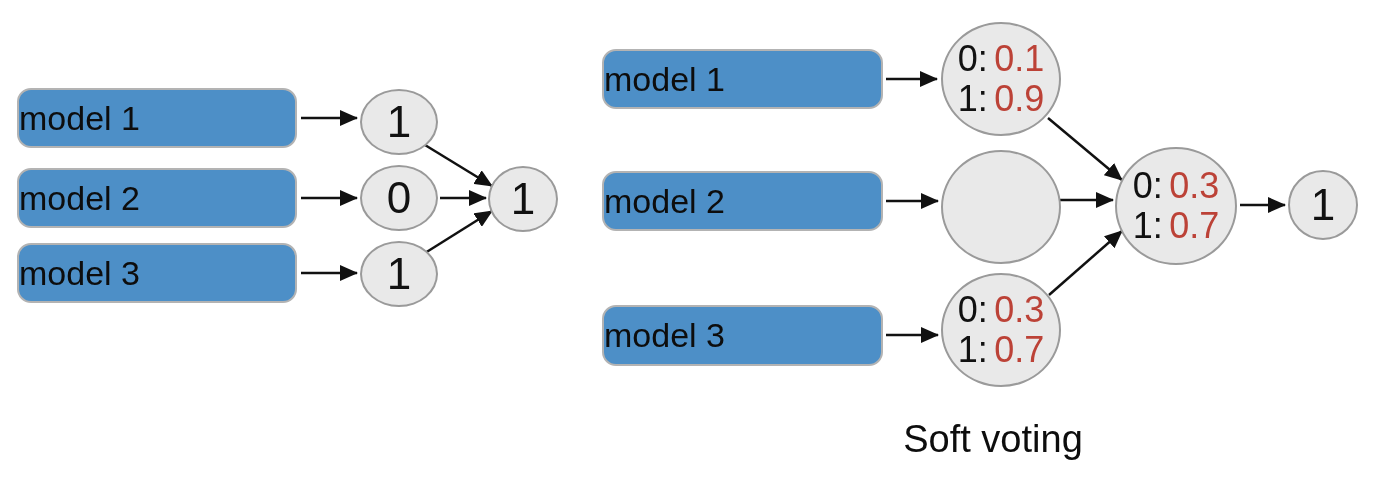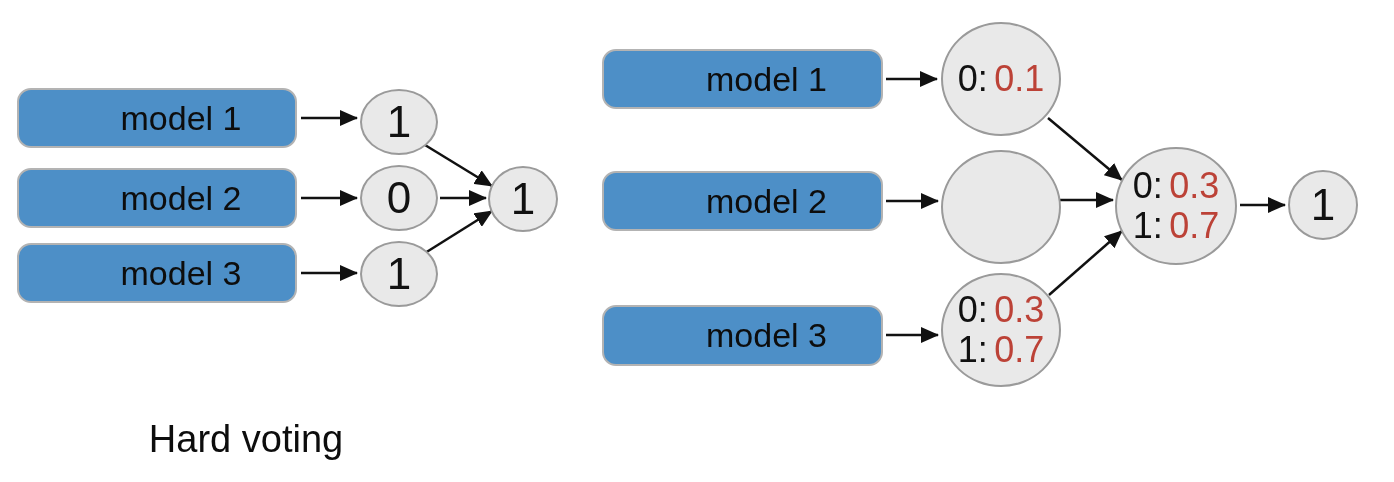--- a/index.html
+++ b/index.html
@@ -28,24 +28,23 @@
     pointer-events: none;
   }
   .model-box {
     position: absolute;
     box-sizing: border-box;
     background: var(--model-box, #4d8fc7);
     border: 2px solid #b3b3b3;
     border-radius: 14px;
     display: flex;
     align-items: center;
-    justify-content: center;
+    justify-content: flex-start;
     font-size: 34px;
     color: #0d0d0d;
-    padding-left: 48px;
   }
   .node {
     position: absolute;
     box-sizing: border-box;
     background: var(--node-fill, #e9e9e9);
     border: 2px solid var(--node-border, #9a9a9a);
     border-radius: 50%;
     display: flex;
     flex-direction: column;
     align-items: center;
@@ -134,38 +133,40 @@
       <span>0</span>
     </div>
     <div class="node vote-node" style="left:360px; top:241px;">
       <span>1</span>
     </div>
 
     <div class="node result-node" style="left:488px; top:166px;">
       <span>1</span>
     </div>
 
-    <div class="caption" style="left:96px; top:418px;">Hard voting</div>
   </div>
 
   <div class="panel">
 
     <div class="model-box" style="left:602px; top:49px; width:281px; height:60px;">
       <span>model 1</span>
     </div>
     <div class="model-box" style="left:602px; top:171px; width:281px; height:60px;">
       <span>model 2</span>
     </div>
     <div class="model-box" style="left:602px; top:305px; width:281px; height:61px;">
       <span>model 3</span>
     </div>
 
     <div class="node prob-node" style="left:941px; top:22px;">
       <div class="prob-line">
         <span>0:</span><span class="val">0.1</span>
+      </div>
+      <div class="prob-line">
+        <span>1:</span><span class="val">0.9</span>
       </div>
     </div>
 
     <div class="node prob-node" style="left:941px; top:150px;">
     </div>
 
     <div class="node prob-node" style="left:941px; top:273px;">
       <div class="prob-line">
         <span>0:</span><span class="val">0.3</span>
       </div>
@@ -180,15 +181,16 @@
       </div>
       <div class="prob-line">
         <span>1:</span><span class="val">0.7</span>
       </div>
     </div>
 
     <div class="node result-node" style="left:1288px; top:170px; width:70px; height:70px;">
       <span>1</span>
     </div>
 
+    <div class="caption" style="left:843px; top:418px;">Soft voting</div>
   </div>
 
 </div>
 
 </body></html>

